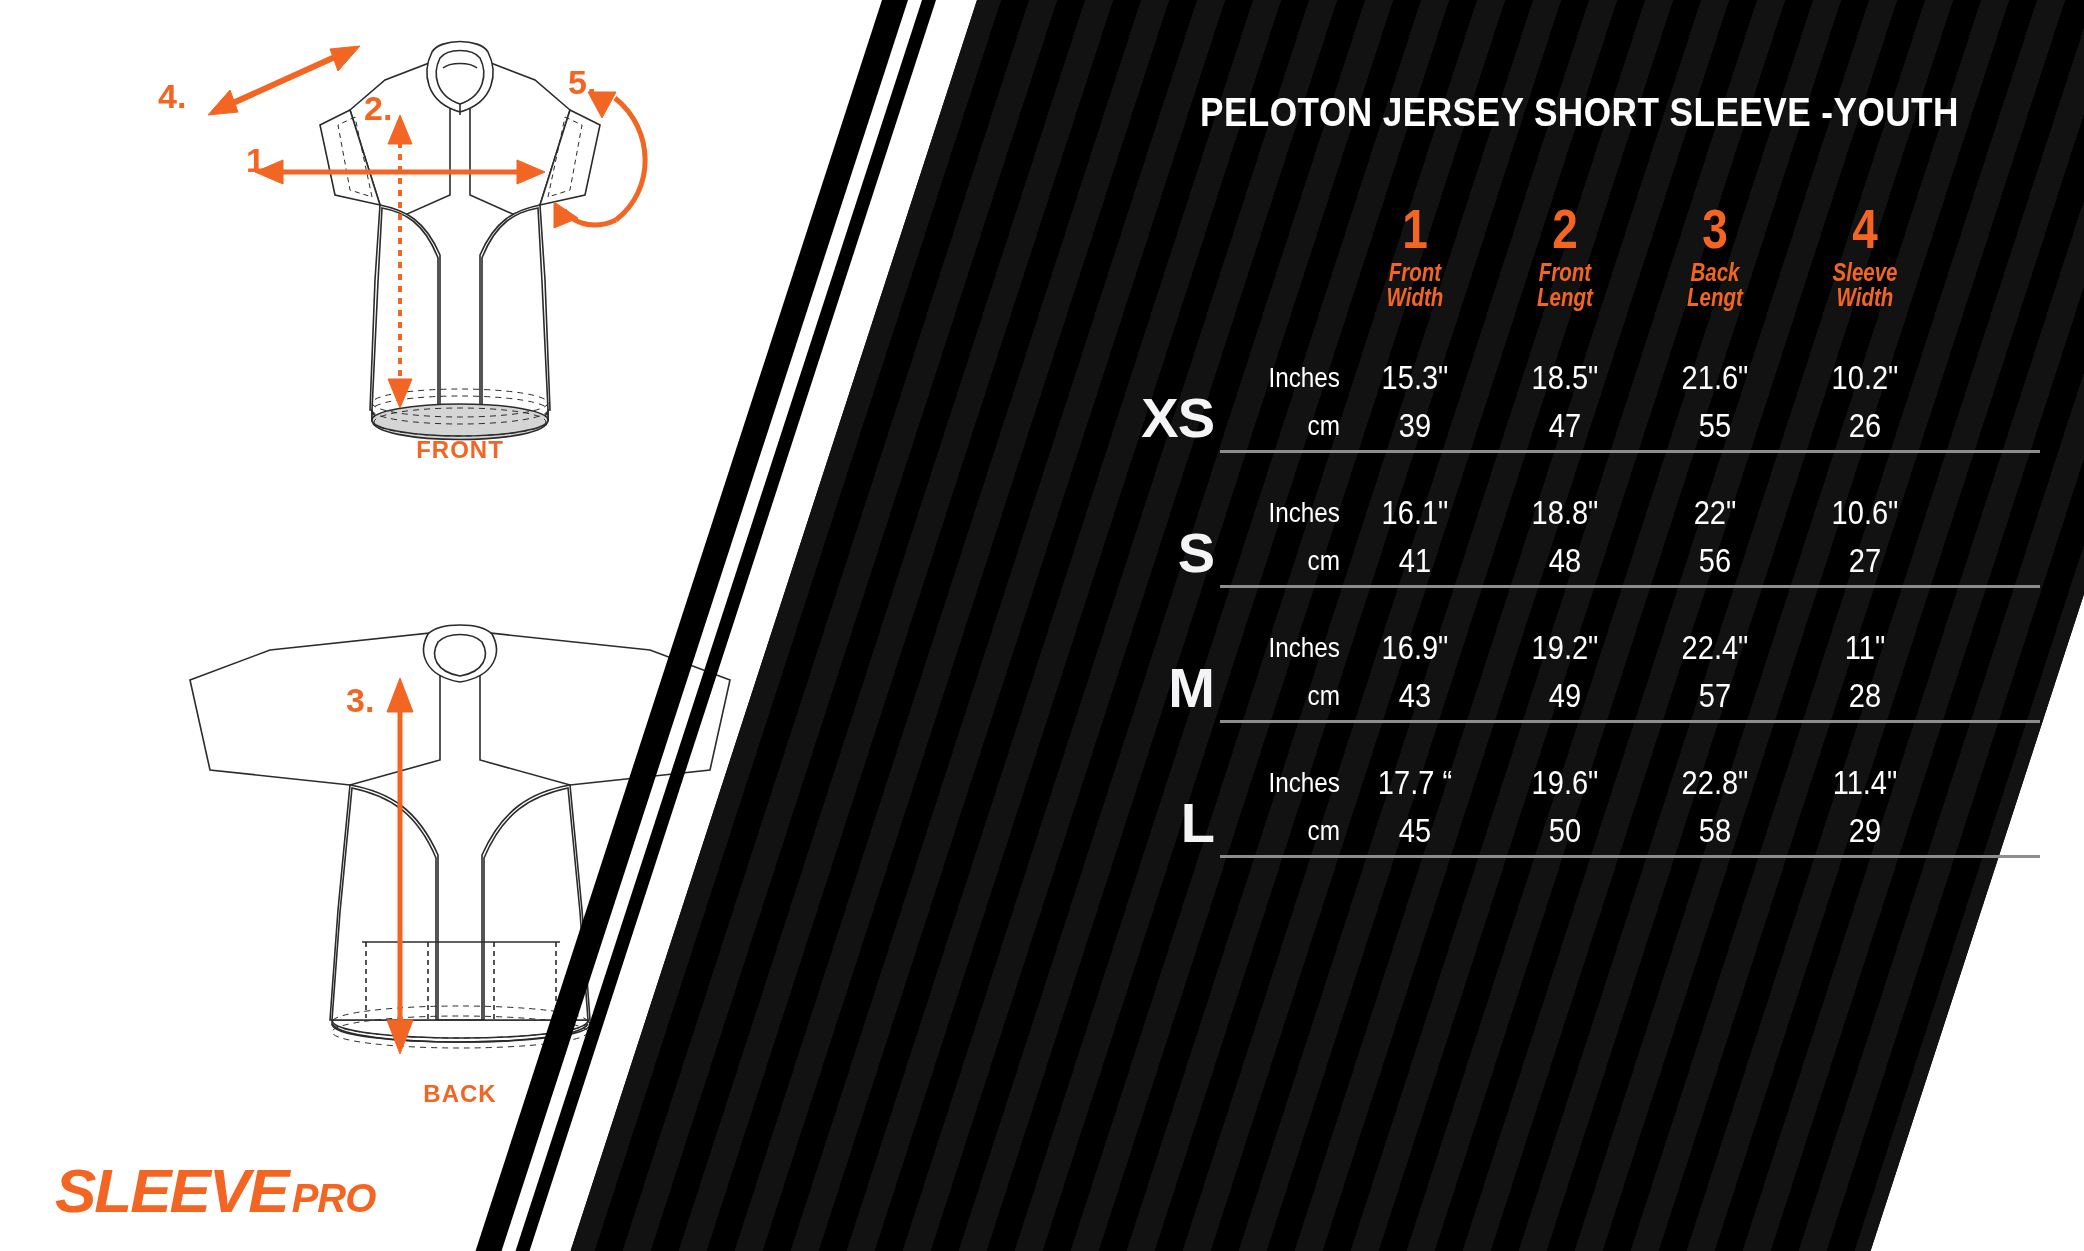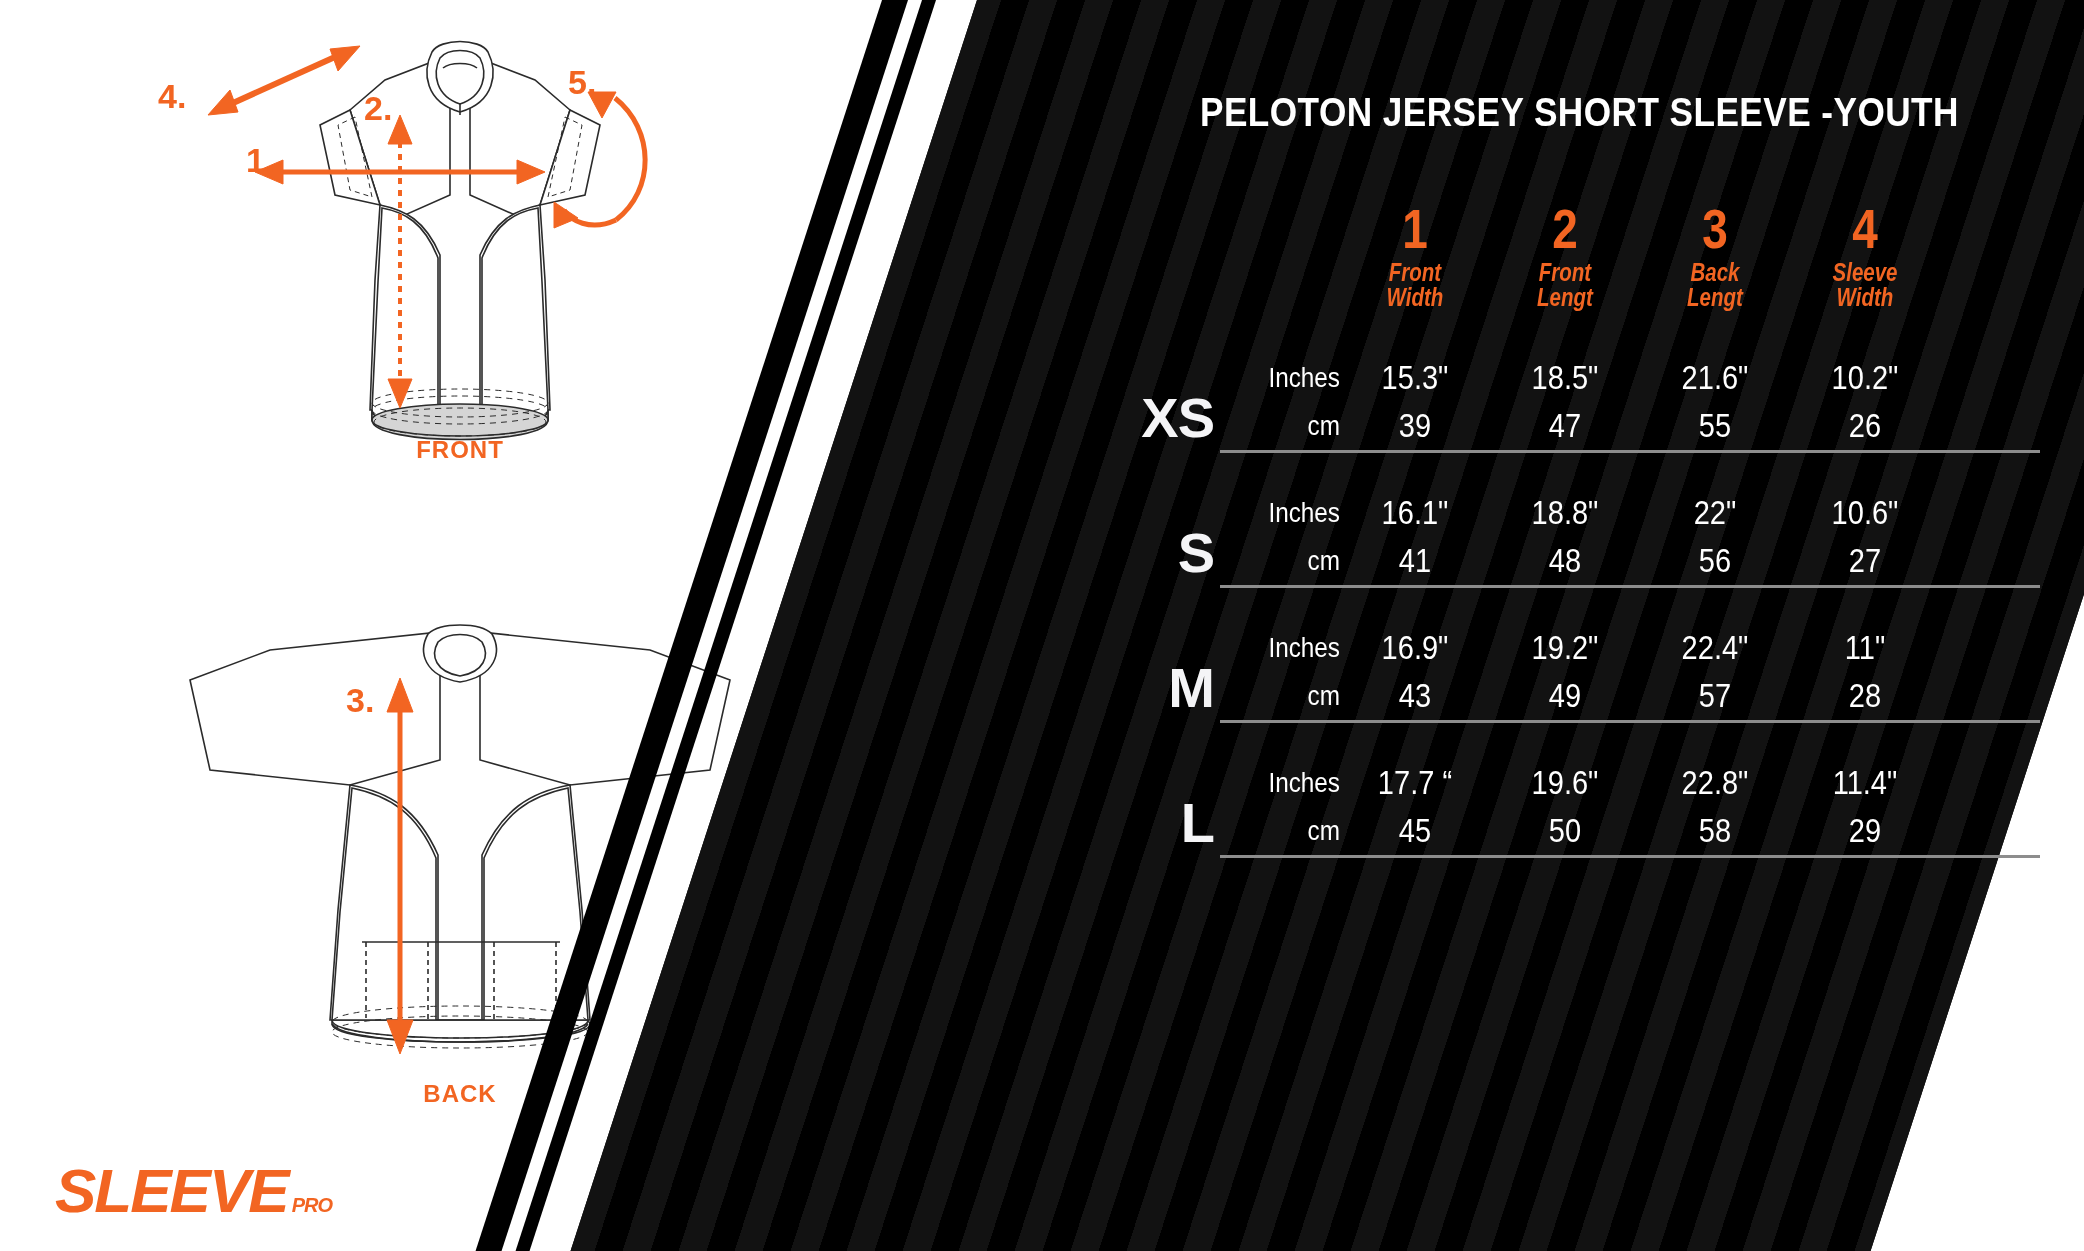--- a/index.html
+++ b/index.html
@@ -144,21 +144,21 @@
     position:absolute;left:55px;top:1155px;
     color:#F26522;
     font-family:"Liberation Sans", sans-serif;
     font-weight:bold;
     font-style:italic;
     font-size:62px;
     letter-spacing:-2px;
     white-space:nowrap;
   }
   .logo .pro{
-    font-size:20px;
+    font-size:40px;
     letter-spacing:-1px;
     margin-left:4px;
     vertical-align:baseline;
   }
 </style>
 </head>
 <body>
 
 <div class="left-panel">
 

